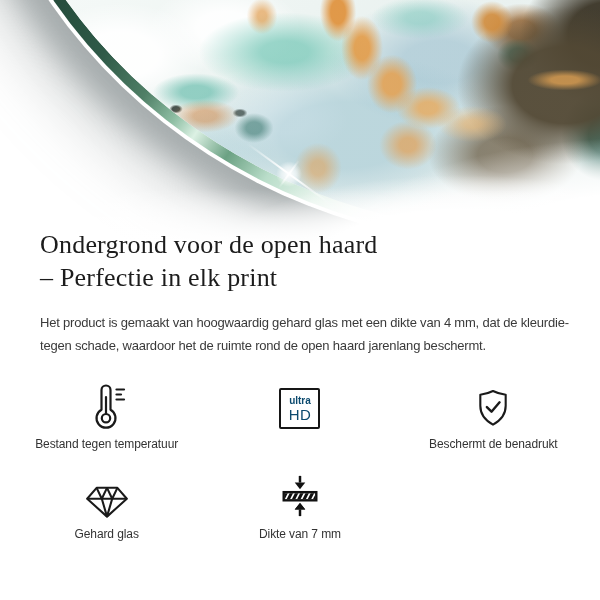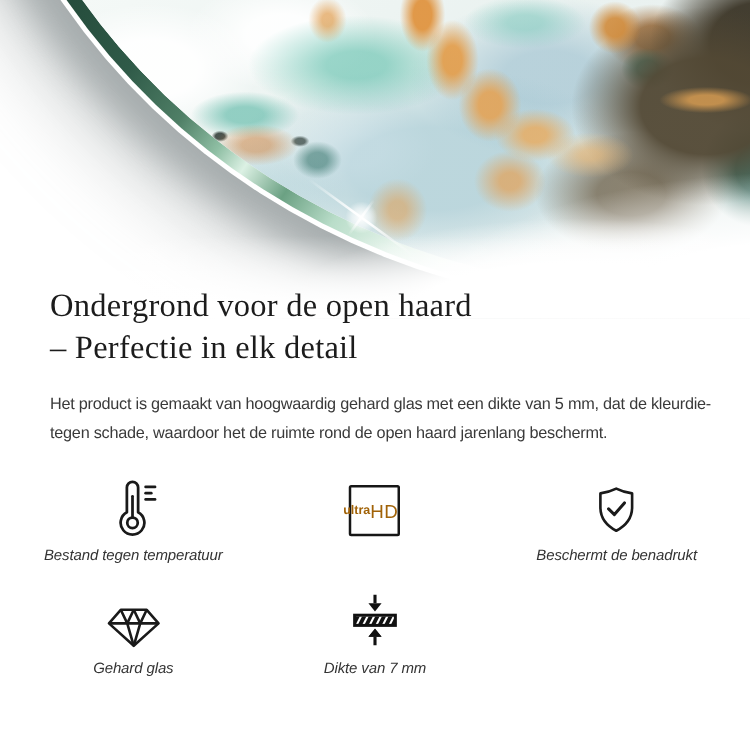--- a/index.html
+++ b/index.html
@@ -91,26 +91,26 @@
   }
   .desc-line{
     font-size:13px;line-height:22.5px;color:#3a3a3a;
     letter-spacing:-0.2px;white-space:nowrap;
   }
 
   
   .features{display:grid;grid-template-columns:1fr 1fr 1fr;row-gap:18px;margin:22px -30px 0 -30px;}
   .feature{display:flex;flex-direction:column;align-items:center;}
   .icon-box{height:50px;display:flex;align-items:flex-end;justify-content:center;}
-  .feature-label{margin-top:8px;font-size:12px;color:#333;letter-spacing:-0.1px;font-style:italic;}
+  .feature-label{margin-top:8px;font-size:12px;color:#333;letter-spacing:-0.1px;}
   svg.ic{display:block;}
 
   .hd-box{
     width:37px;height:37px;border:2.5px solid #161616;border-radius:2px;
-    display:flex;flex-direction:row;align-items:center;justify-content:flex-end;line-height:1;color:#a16207;
+    display:flex;flex-direction:column;align-items:center;justify-content:center;line-height:1;color:#0c4a6e;
   }
   .hd-top{font-size:10px;font-weight:600;}
   .hd-bottom{font-size:15px;font-weight:400;letter-spacing:0.3px;margin-top:1px;}
 
   .stripes{
     width:40px;height:38px;
     background:repeating-linear-gradient(116deg,#1b1b1b 0 4px,rgba(0,0,0,0) 4px 9.5px);
     clip-path:polygon(0% 100%, 100% 0%, 100% 100%);
   }
 </style>
@@ -126,24 +126,24 @@
     <div class="sparkle">
       <div class="ray1"></div>
         <div class="ray2"></div>
         <div class="glow"></div>
     </div>
     <div class="hero-fade"></div>
   </div>
 
   <div class="content">
 
-    <h1><span>Ondergrond voor de open haard</span><br><span>– Perfectie in elk detail</span></h1>
+    <h1><span>Ondergrond voor de open haard</span><br><span>– Perfectie in elk print</span></h1>
 
     <div class="desc">
-      <div class="desc-line">Het product is gemaakt van hoogwaardig gehard glas met een dikte van 5 mm, dat de kleurdie-</div>
+      <div class="desc-line">Het product is gemaakt van hoogwaardig gehard glas met een dikte van 4 mm, dat de kleurdie-</div>
       <div class="desc-line">tegen schade, waardoor het de ruimte rond de open haard jarenlang beschermt.</div>
     </div>
 
     <div class="features">
 
       <div class="feature">
         <div class="icon-box">
           <svg class="ic" width="48" height="48" viewBox="0 0 48 48" fill="none" stroke="#1a1a1a" stroke-width="2.2">
             <path d="M18.5 9 a4.5 4.5 0 0 1 9 0 V28.8 a9.5 9.5 0 1 1 -9 0 Z" stroke-linejoin="round"></path>
             <circle cx="23" cy="37.2" r="4.2"></circle>

